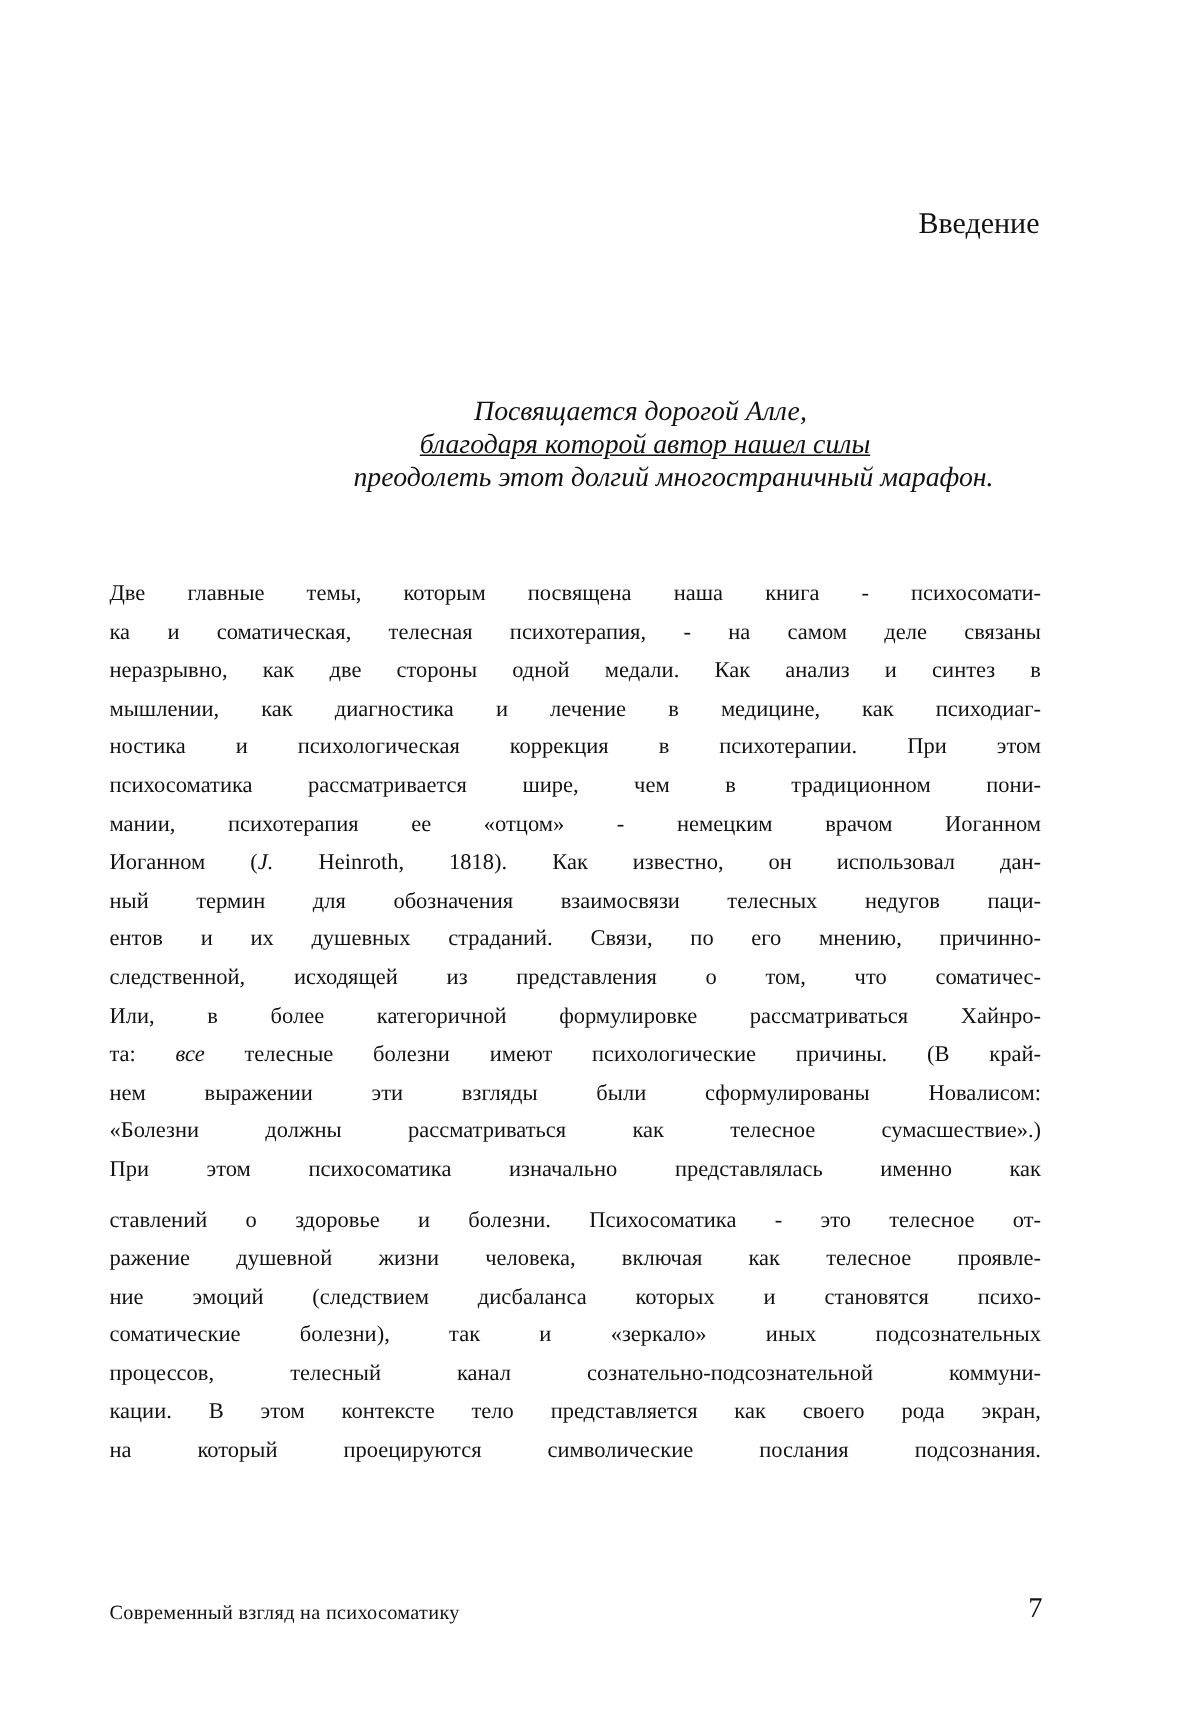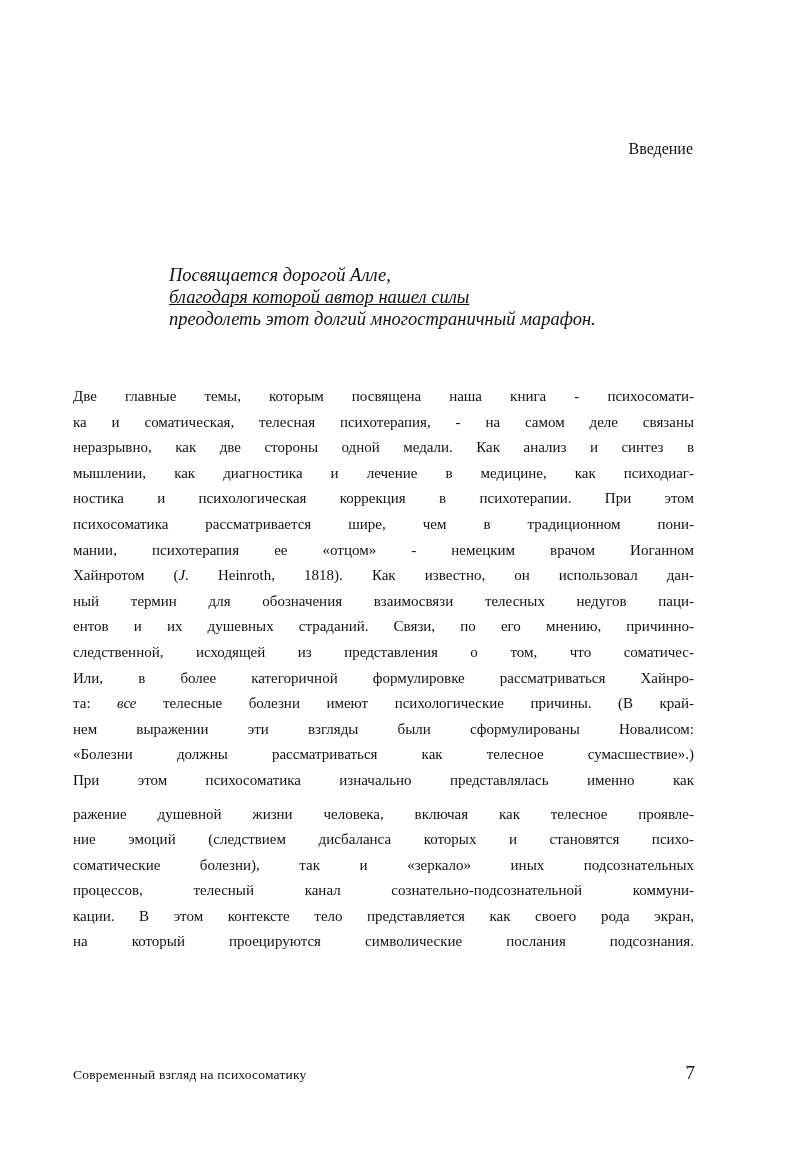--- a/index.html
+++ b/index.html
@@ -1,21 +1,21 @@
 <!DOCTYPE html>
 <html><head>
   <meta charset="utf-8">
   <style>
     html, body { margin: 0; padding: 0; background: #ffffff; }
     body { width: 795px; height: 1150px; position: relative; overflow: hidden;
            font-family: "Liberation Serif", "DejaVu Serif", serif; color: #111111; }
     .page { position: absolute; left: 0; top: 0; width: 795px; height: 1150px; background: #fff; }
-    .running-head { position: absolute; top: 139px; right: 102px; font-size: 16px; line-height: 20px; }
+    .running-head { position: absolute; top: 139px; right: 102px; font-size: 20px; line-height: 20px; }
     .dedication { position: absolute; top: 264px; right: 66px; width: 560px;
-                  font-style: italic; font-size: 18.5px; line-height: 22px; text-align: left; }
+                  font-style: italic; font-size: 18.5px; line-height: 22px; text-align: center; }
     .dedication div { white-space: nowrap; }
     .dedication .l1 { padding-right: 44px; }
     .dedication .l2 { padding-right: 38px; text-decoration: underline; }
     .body-text { position: absolute; left: 73px; top: 384px; width: 621px;
                  font-size: 15px; line-height: 25.6px; }
     .line { display: block; text-align: justify; text-align-last: justify; white-space: nowrap; height: 25.6px; overflow: visible; }
     .line.last { text-align-last: left; }
     .line.indent { text-indent: 46px; }
     .para-gap { height: 8px; }
     em { font-style: italic; }
@@ -37,32 +37,33 @@
 
   <div class="body-text">
     <div>
       <span class="line">Две главные темы, которым посвящена наша книга - психосомати-</span>
       <span class="line">ка и соматическая, телесная психотерапия, - на самом деле связаны</span>
       <span class="line">неразрывно, как две стороны одной медали. Как анализ и синтез в</span>
       <span class="line">мышлении, как диагностика и лечение в медицине, как психодиаг-</span>
       <span class="line">ностика и психологическая коррекция в психотерапии. При этом</span>
       <span class="line">психосоматика рассматривается шире, чем в традиционном пони-</span>
       <span class="line">мании, психотерапия ее «отцом» - немецким врачом Иоганном</span>
-      <span class="line"><span>Хайнротом (</span><em>J.</em><span> Heinroth, 1818). Как известно, он использовал дан-</span></span>
+      <span class="line"><span>Иоганном (</span><em>J.</em><span> Heinroth, 1818). Как известно, он использовал дан-</span></span>
       <span class="line">ный термин для обозначения взаимосвязи телесных недугов паци-</span>
       <span class="line">ентов и их душевных страданий. Связи, по его мнению, причинно-</span>
       <span class="line">следственной, исходящей из представления о том, что соматичес-</span>
       <span class="line">Или, в более категоричной формулировке рассматриваться Хайнро-</span>
       <span class="line"><span>та: </span><em>все</em><span> телесные болезни имеют психологические причины. (В край-</span></span>
       <span class="line">нем выражении эти взгляды были сформулированы Новалисом:</span>
       <span class="line">«Болезни должны рассматриваться как телесное сумасшествие».)</span>
       <span class="line">При этом психосоматика изначально представлялась именно как</span>
     </div>
     <div class="para-gap"></div>
     <div>
+      <span class="line">ставлений о здоровье и болезни. Психосоматика - это телесное от-</span>
       <span class="line">ражение душевной жизни человека, включая как телесное проявле-</span>
       <span class="line">ние эмоций (следствием дисбаланса которых и становятся психо-</span>
       <span class="line">соматические болезни), так и «зеркало» иных подсознательных</span>
       <span class="line">процессов, телесный канал сознательно-подсознательной коммуни-</span>
       <span class="line">кации. В этом контексте тело представляется как своего рода экран,</span>
       <span class="line">на который проецируются символические послания подсознания.</span>
     </div>
   </div>
 
   <div class="footer-left">Современный взгляд на психосоматику</div>

